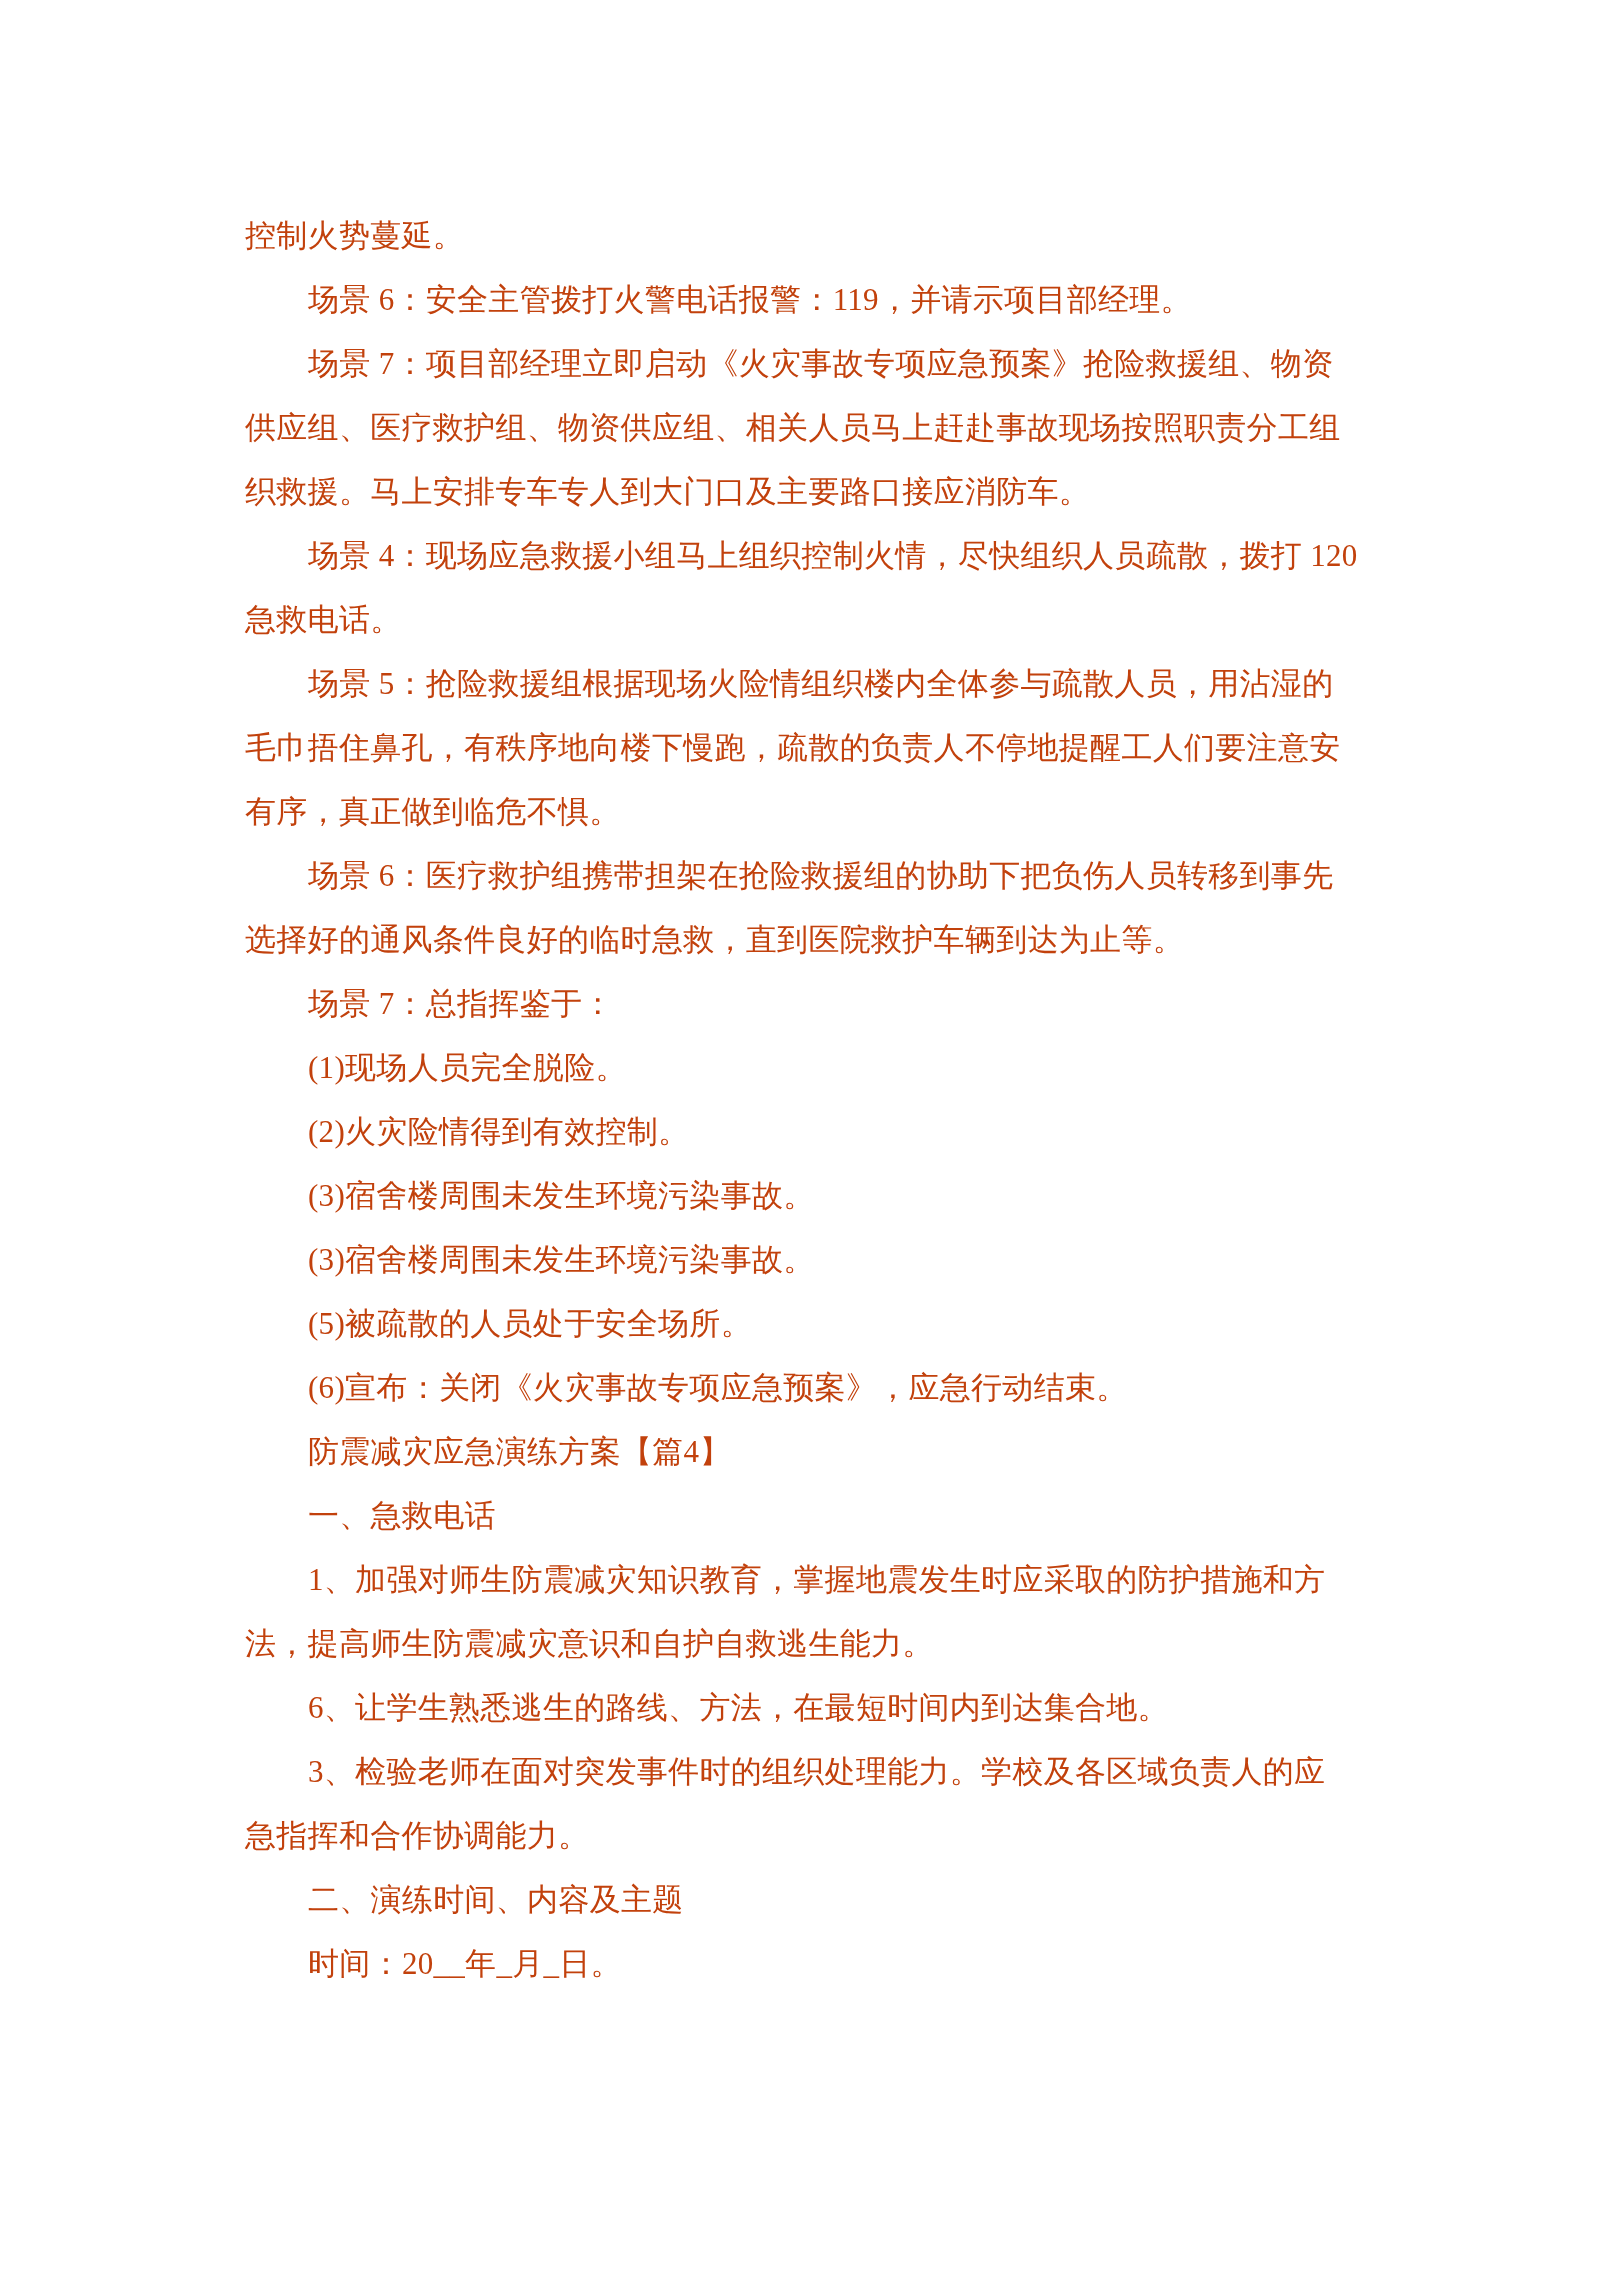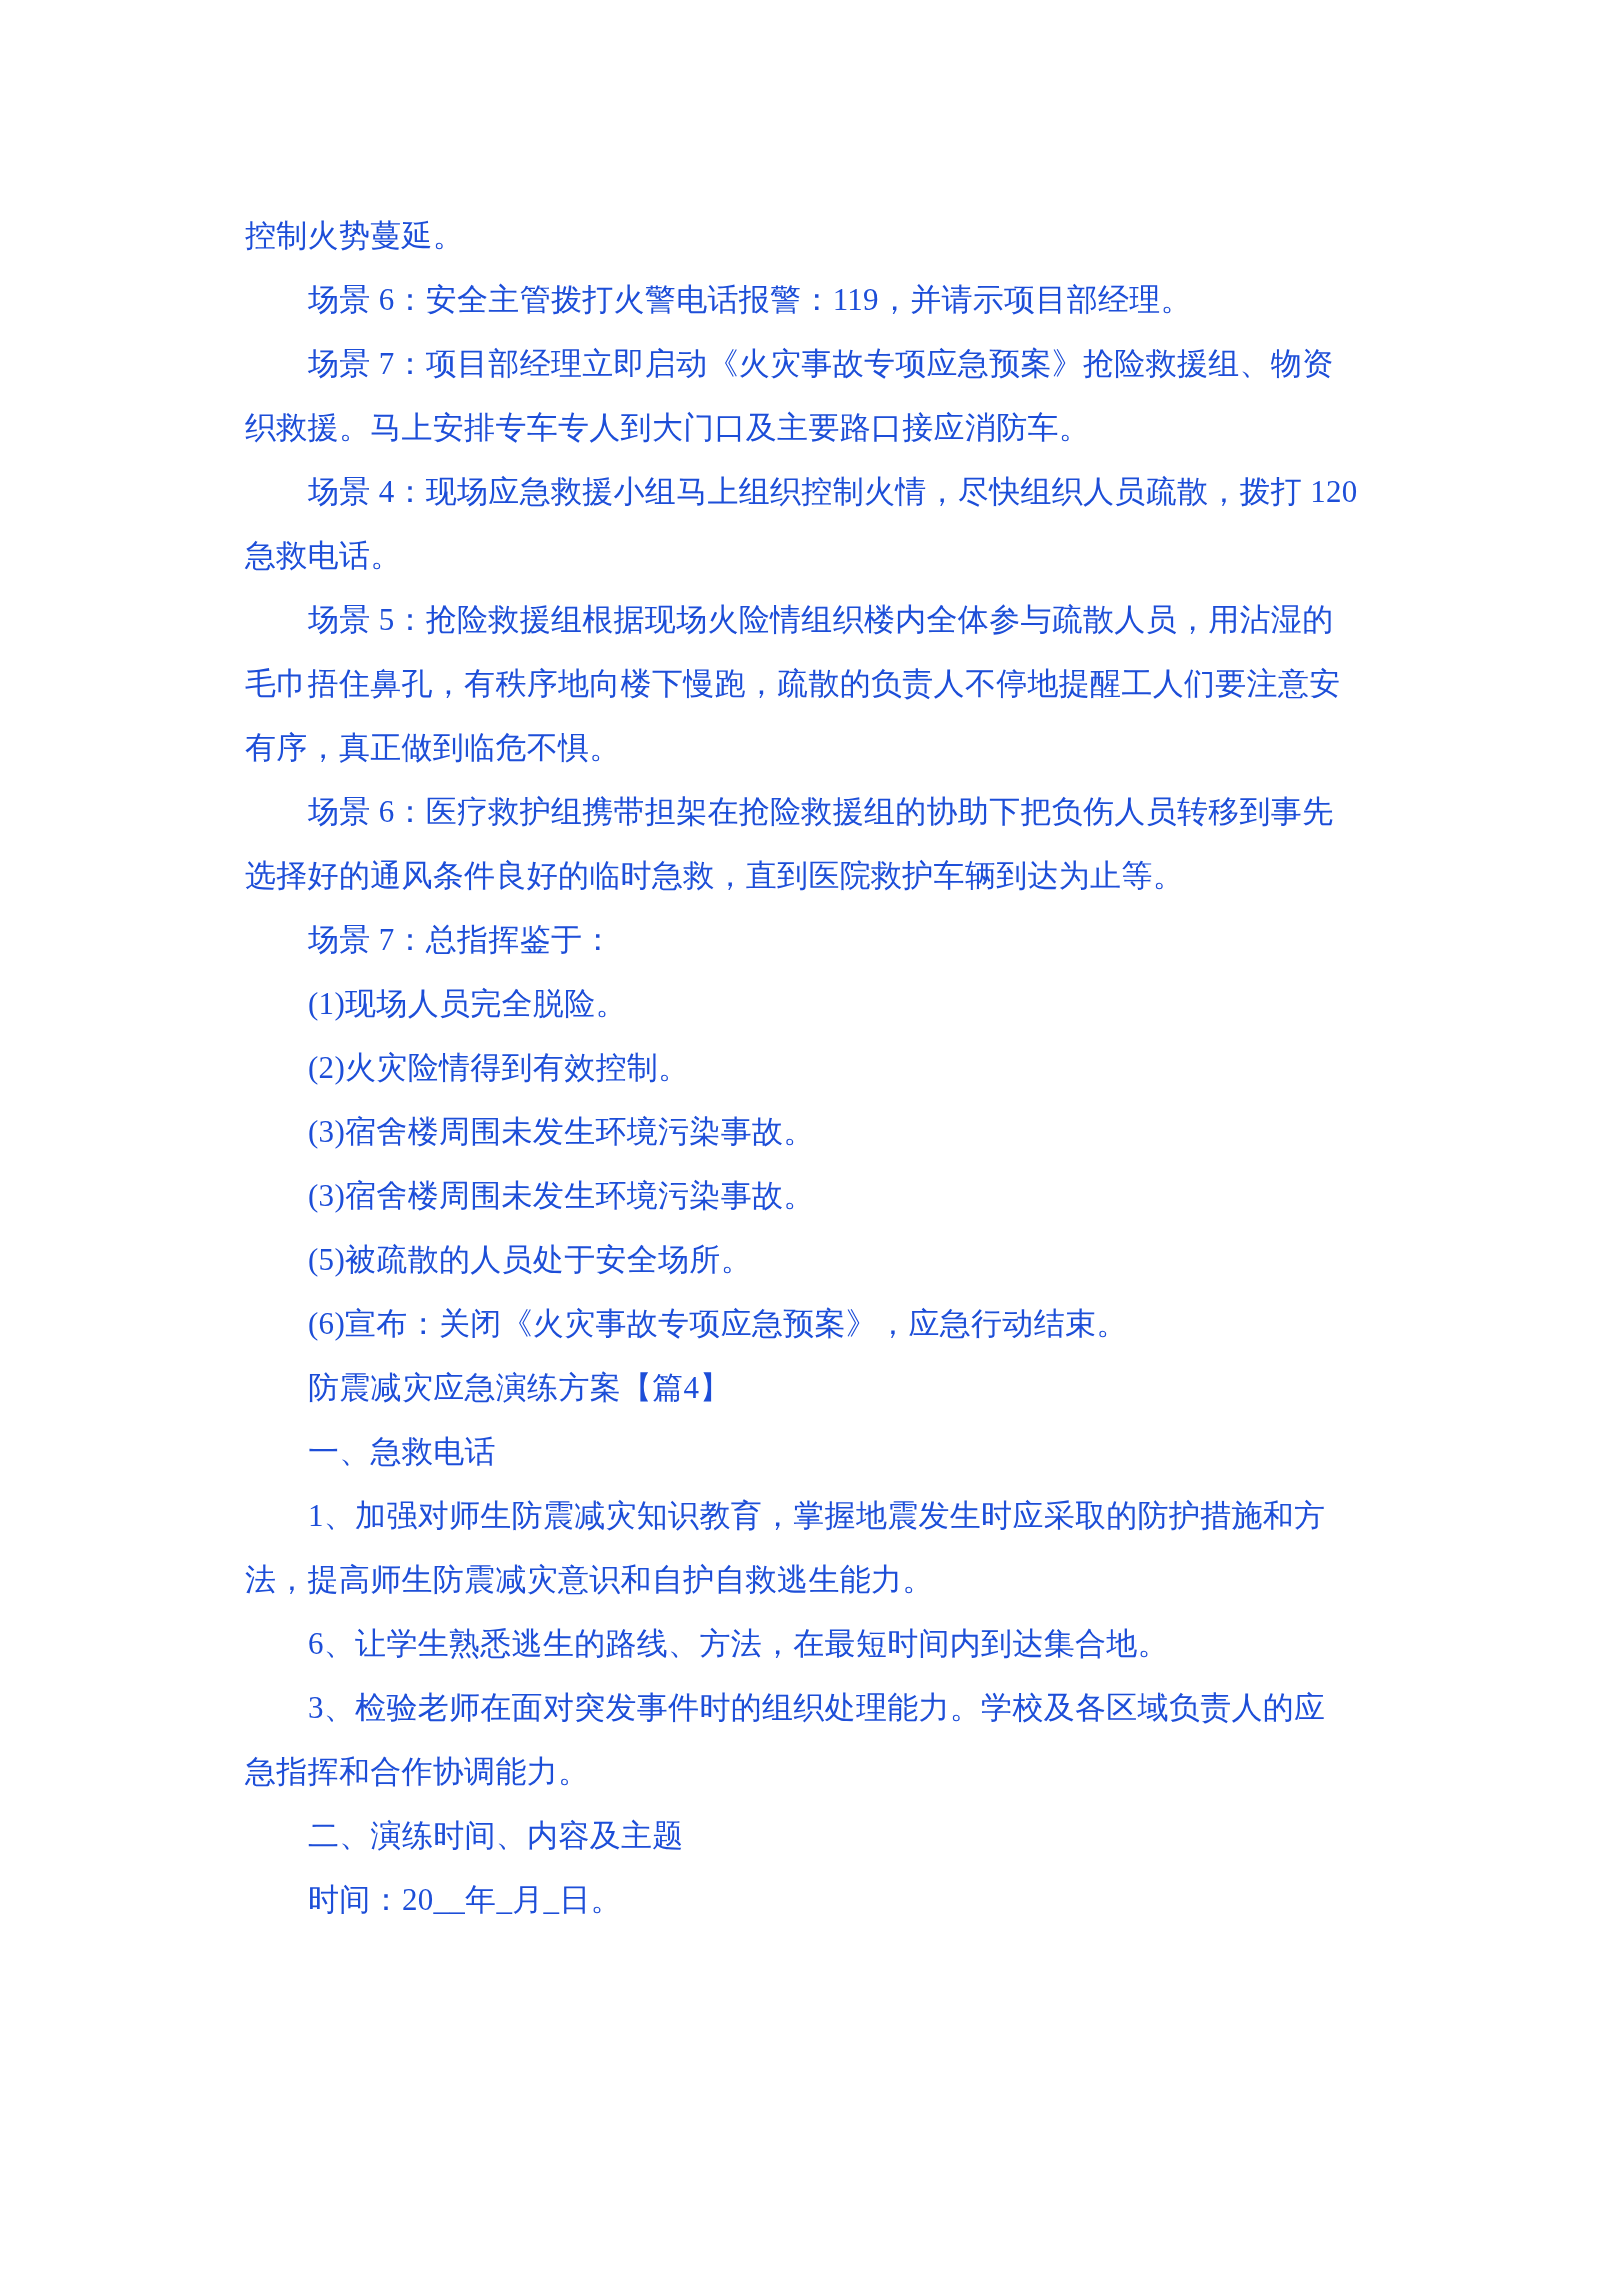--- a/index.html
+++ b/index.html
@@ -16,38 +16,39 @@
   }
   .doc-body {
     position: absolute;
     left: 245px;
     top: 204px;
     width: 1142px;
   }
   .line {
     font-family: "Liberation Serif", "DejaVu Serif", serif;
     font-size: 31px;
-    color: #1d4ed8;
+    color: #c2410c;
     height: 64px;
     line-height: 64px;
     white-space: nowrap;
     letter-spacing: 0.3px;
   }
   .line.indent {
     padding-left: 63px;
   }
 </style>
 </head>
 <body>
 
 <div class="page">
   <div class="doc-body">
       <div class="line">控制火势蔓延。</div>
       <div class="line indent">场景 6：安全主管拨打火警电话报警：119，并请示项目部经理。</div>
       <div class="line indent">场景 7：项目部经理立即启动《火灾事故专项应急预案》抢险救援组、物资</div>
+      <div class="line">供应组、医疗救护组、物资供应组、相关人员马上赶赴事故现场按照职责分工组</div>
       <div class="line">织救援。马上安排专车专人到大门口及主要路口接应消防车。</div>
       <div class="line indent">场景 4：现场应急救援小组马上组织控制火情，尽快组织人员疏散，拨打 120</div>
       <div class="line">急救电话。</div>
       <div class="line indent">场景 5：抢险救援组根据现场火险情组织楼内全体参与疏散人员，用沾湿的</div>
       <div class="line">毛巾捂住鼻孔，有秩序地向楼下慢跑，疏散的负责人不停地提醒工人们要注意安</div>
       <div class="line">有序，真正做到临危不惧。</div>
       <div class="line indent">场景 6：医疗救护组携带担架在抢险救援组的协助下把负伤人员转移到事先</div>
       <div class="line">选择好的通风条件良好的临时急救，直到医院救护车辆到达为止等。</div>
       <div class="line indent">场景 7：总指挥鉴于：</div>
       <div class="line indent">(1)现场人员完全脱险。</div>

